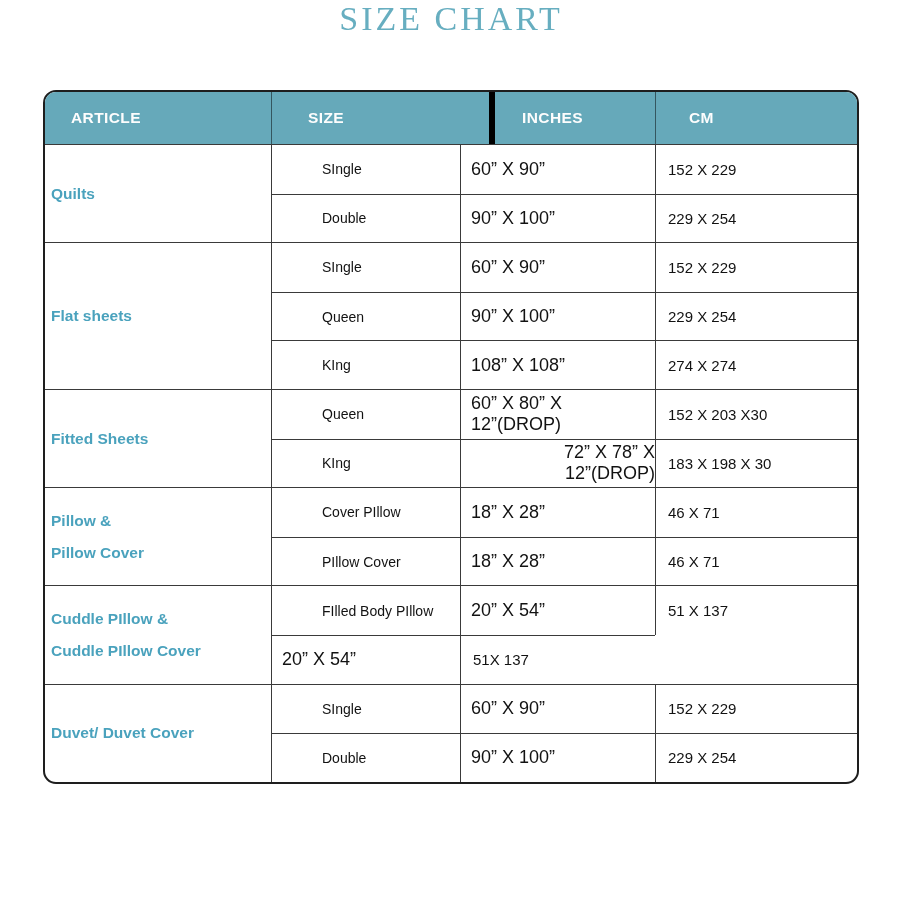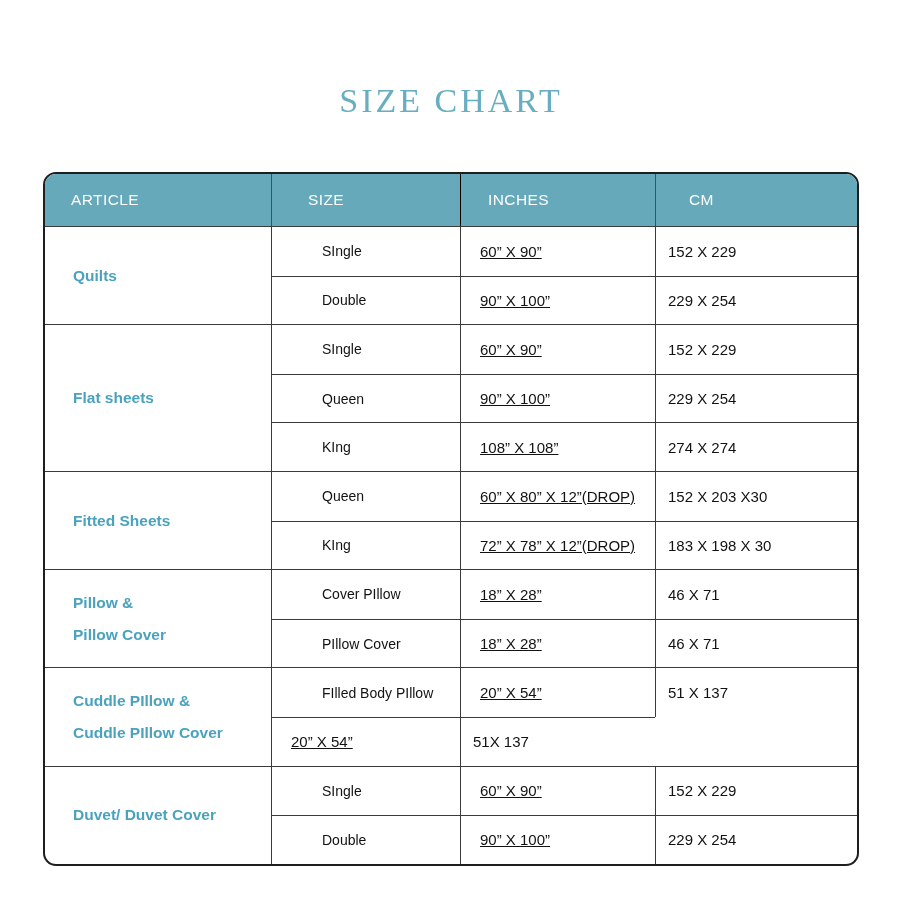--- a/index.html
+++ b/index.html
@@ -13,21 +13,20 @@
   }
   *{box-sizing:border-box;margin:0;padding:0;}
   html,body{background:#ffffff;}
   body{
     width:902px;height:901px;
     font-family:"Liberation Sans", sans-serif;
     color:var(--body-text);
     overflow:hidden;
   }
   .page-title{
-    margin-top:82px;
     text-align:center;
     font-family:"Liberation Serif", serif;
     font-weight:500;
     font-size:34px;
     letter-spacing:3px;
     color:var(--title);
   }
   .size-table{
     width:816px;
     margin:52px auto 0 auto;
@@ -35,52 +34,52 @@
     border-radius:13px;
     overflow:hidden;
     background:#ffffff;
   }
   .thead{
     display:grid;
     grid-template-columns:226px 189px 195px 206px;
     height:52px;
     background:var(--header-bg);
     color:var(--header-text);
-    font-weight:400;
+    font-weight:700;
     font-size:15.5px;
     letter-spacing:0.4px;
   }
   .thead .hcell{display:flex;align-items:center;}
   .h-article{padding-left:26px;}
   .h-size{padding-left:36px;border-left:1px solid #34565f;text-align:center;}
-  .h-inches{padding-left:27px;border-left:1px solid #000000;}
+  .h-inches{padding-left:27px;border-left:6px solid #000000;margin-left:29px;}
   .h-cm{padding-left:33px;border-left:1px solid #34565f;}
   .group{
     display:grid;
     grid-template-columns:226px 189px 195px 206px;
     grid-auto-rows:48.6px;
     border-top:1px solid var(--line);
   }
   .cell{display:flex;align-items:center;}
   .article{
     grid-column:1;
-    padding-left:28px;
+    padding-left:6px;
     color:var(--article);
     font-weight:700;
     font-size:15.5px;
     line-height:32px;
     white-space:pre-line;
     align-items:center;
   }
   .span2{grid-row:1 / span 2;}
   .span3{grid-row:1 / span 3;}
   .size{padding-left:50px;border-left:1px solid var(--line);font-size:14px;font-weight:500;}
-  .inches{padding-left:19px;border-left:1px solid var(--line);font-size:15px;font-weight:500;text-decoration:underline;}
+  .inches{padding-left:10px;border-left:1px solid var(--line);font-size:18px;font-weight:500;}
   .cm{padding-left:12px;border-left:1px solid var(--line);font-size:15px;font-weight:500;}
-  .rn{border-top:1px solid var(--line);}
+  .rn{border-top:1px solid var(--line);text-align:right;}
 </style>
 </head>
 <body>
 
 <h1 class="page-title">SIZE CHART</h1>
 
 <div class="size-table">
 
   <div class="thead">
     <div class="hcell h-article">ARTICLE</div>

